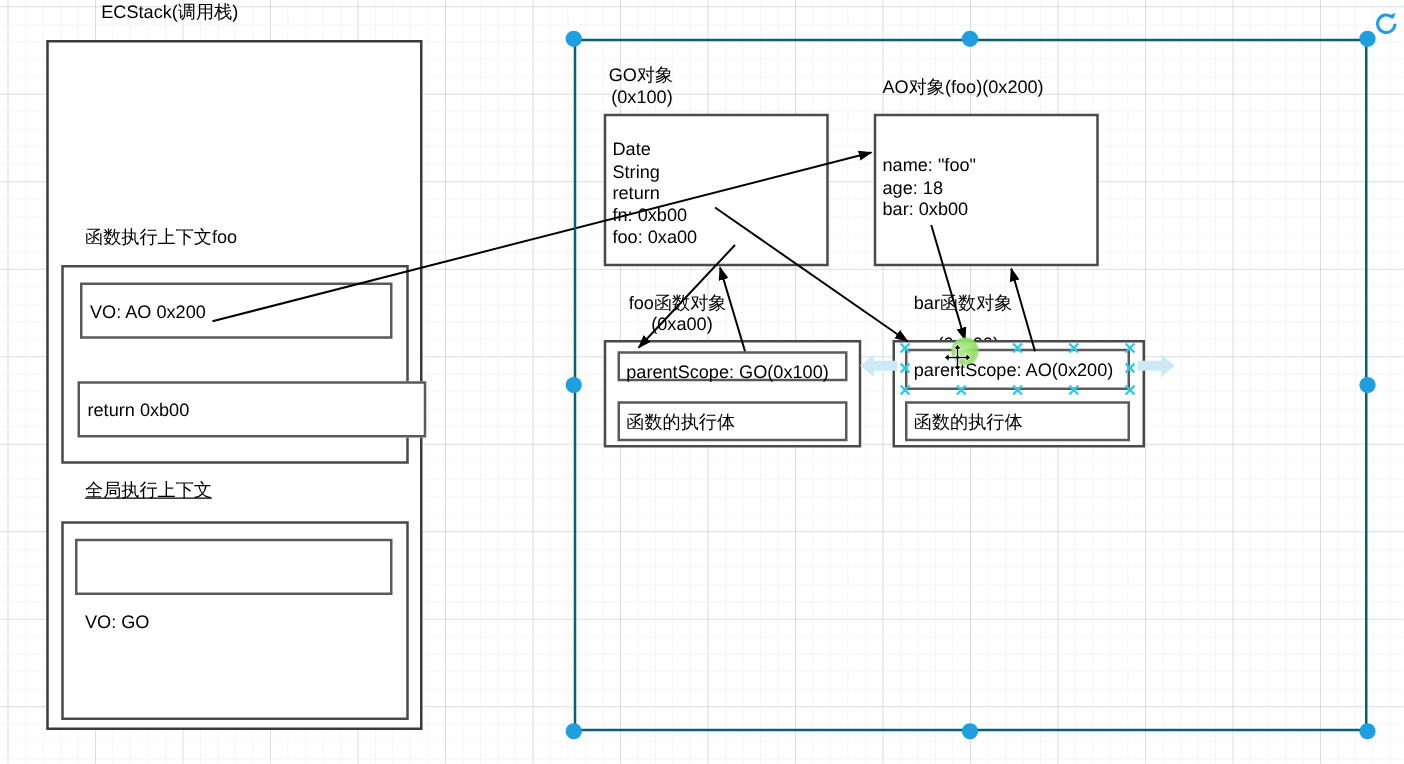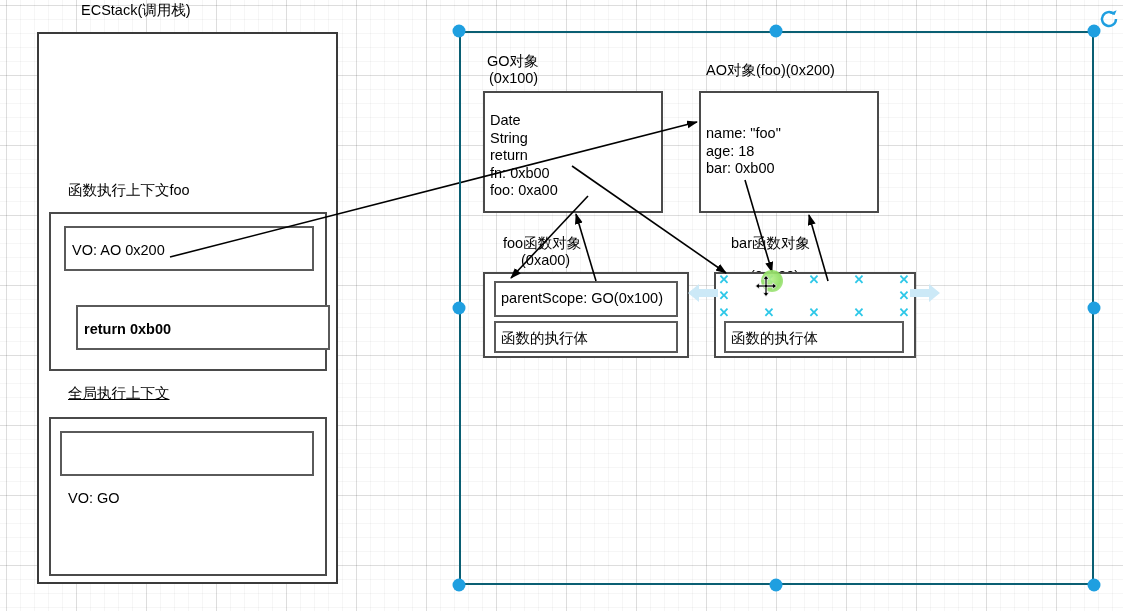--- a/index.html
+++ b/index.html
@@ -120,21 +120,21 @@
   <div class="box outerpanel" style="left:37px; top:32px; width:301px; height:552px;"></div>
 
   <div class="lbl" style="left:68px; top:182px;">函数执行上下文foo</div>
 
   <div class="box" style="left:49px; top:212px; width:278px; height:159px;"></div>
 
   <div class="box inner" style="left:64px; top:226px; width:250px; height:45px;">
     <div class="boxtext" style="left:6px; top:14px;">VO: AO 0x200</div>
   </div>
 
-  <div class="box inner" style="left:76px; top:305px; width:254px; height:45px;font-weight:bold;">
+  <div class="box inner" style="left:62px; top:305px; width:279px; height:45px;">
     <div class="boxtext" style="left:6px; top:14px;">return 0xb00</div>
   </div>
 
   <div class="lbl" style="left:68px; top:385px;text-decoration:underline;">全局执行上下文</div>
 
   <div class="box" style="left:49px; top:417px; width:278px; height:159px;"></div>
 
   <div class="box inner" style="left:60px; top:431px; width:254px; height:45px;">
     <div class="boxtext" style="left:6px; top:14px;margin-top:43px;">VO: GO</div>
   </div>
@@ -157,33 +157,36 @@
     <div class="boxtext" style="left:5px; top:32px;">name: "foo"
 age: 18
 bar: 0xb00</div>
   </div>
 
   <div class="lbl" style="left:503px; top:235px;">foo函数对象</div>
   <div class="lbl" style="left:521px; top:252px;">(0xa00)</div>
 
   <div class="box" style="left:483px; top:272px; width:206px; height:86px;"></div>
 
-  <div class="box inner" style="left:494px; top:281px; width:184px; height:36px;">
+  <div class="box inner" style="left:494px; top:281px; width:184px; height:24px;">
     <div class="boxtext" style="left:5px; top:7px;">parentScope: GO(0x100)</div>
   </div>
 
   <div class="box inner" style="left:494px; top:321px; width:184px; height:32px;">
     <div class="boxtext" style="left:5px; top:7px;">函数的执行体</div>
   </div>
 
   <div class="lbl" style="left:731px; top:235px;">bar函数对象</div>
   <div class="lbl" style="left:750px; top:268px;">(0xb00)</div>
 
   <div class="box" style="left:714px; top:272px; width:202px; height:86px;"></div>
 
+  <div class="box inner" style="left:724px; top:279px; width:180px; height:33px;">
+    <div class="boxtext" style="left:5px; top:8px;">parentScope: AO(0x200)</div>
+  </div>
 
   <div class="box inner" style="left:724px; top:321px; width:180px; height:32px;">
     <div class="boxtext" style="left:5px; top:7px;">函数的执行体</div>
   </div>
 
   <svg class="overlay">
     <defs>
       <marker id="ah" markerWidth="12" markerHeight="12" refX="10" refY="4" orient="auto" markerUnits="userSpaceOnUse">
         <path d="M0,0 L11,4 L0,8 z" fill="#000"></path>
       </marker>

